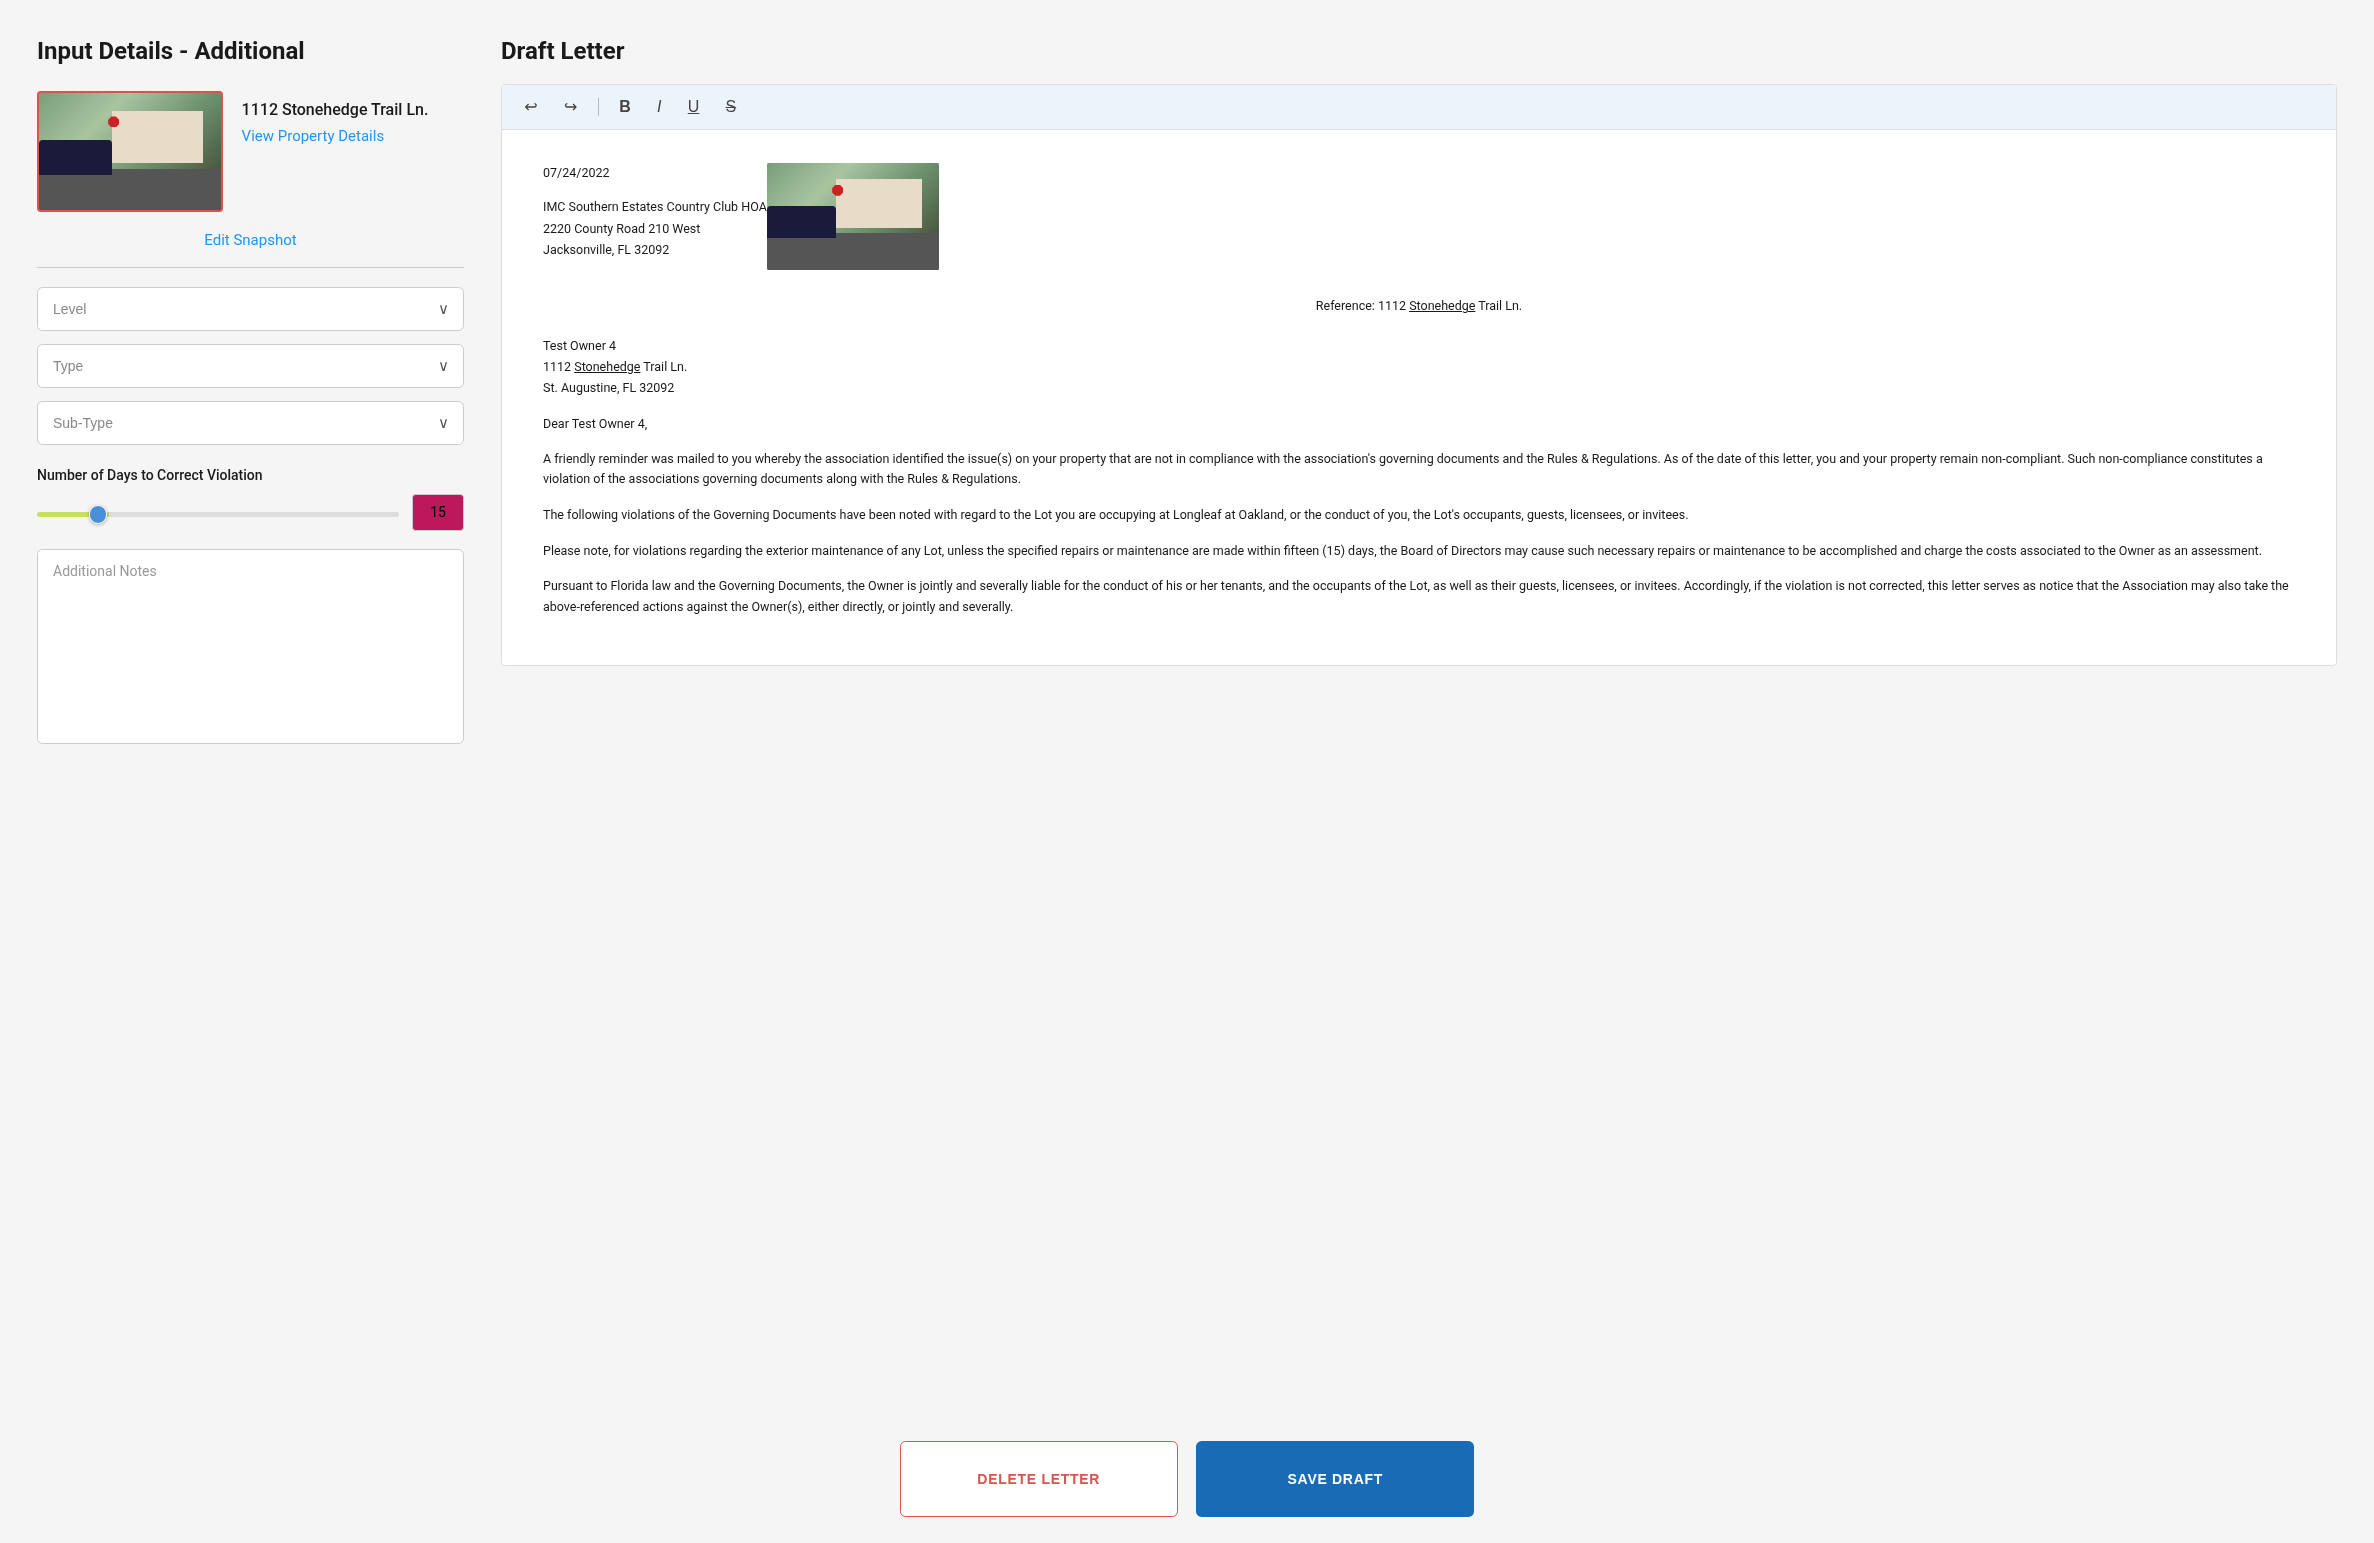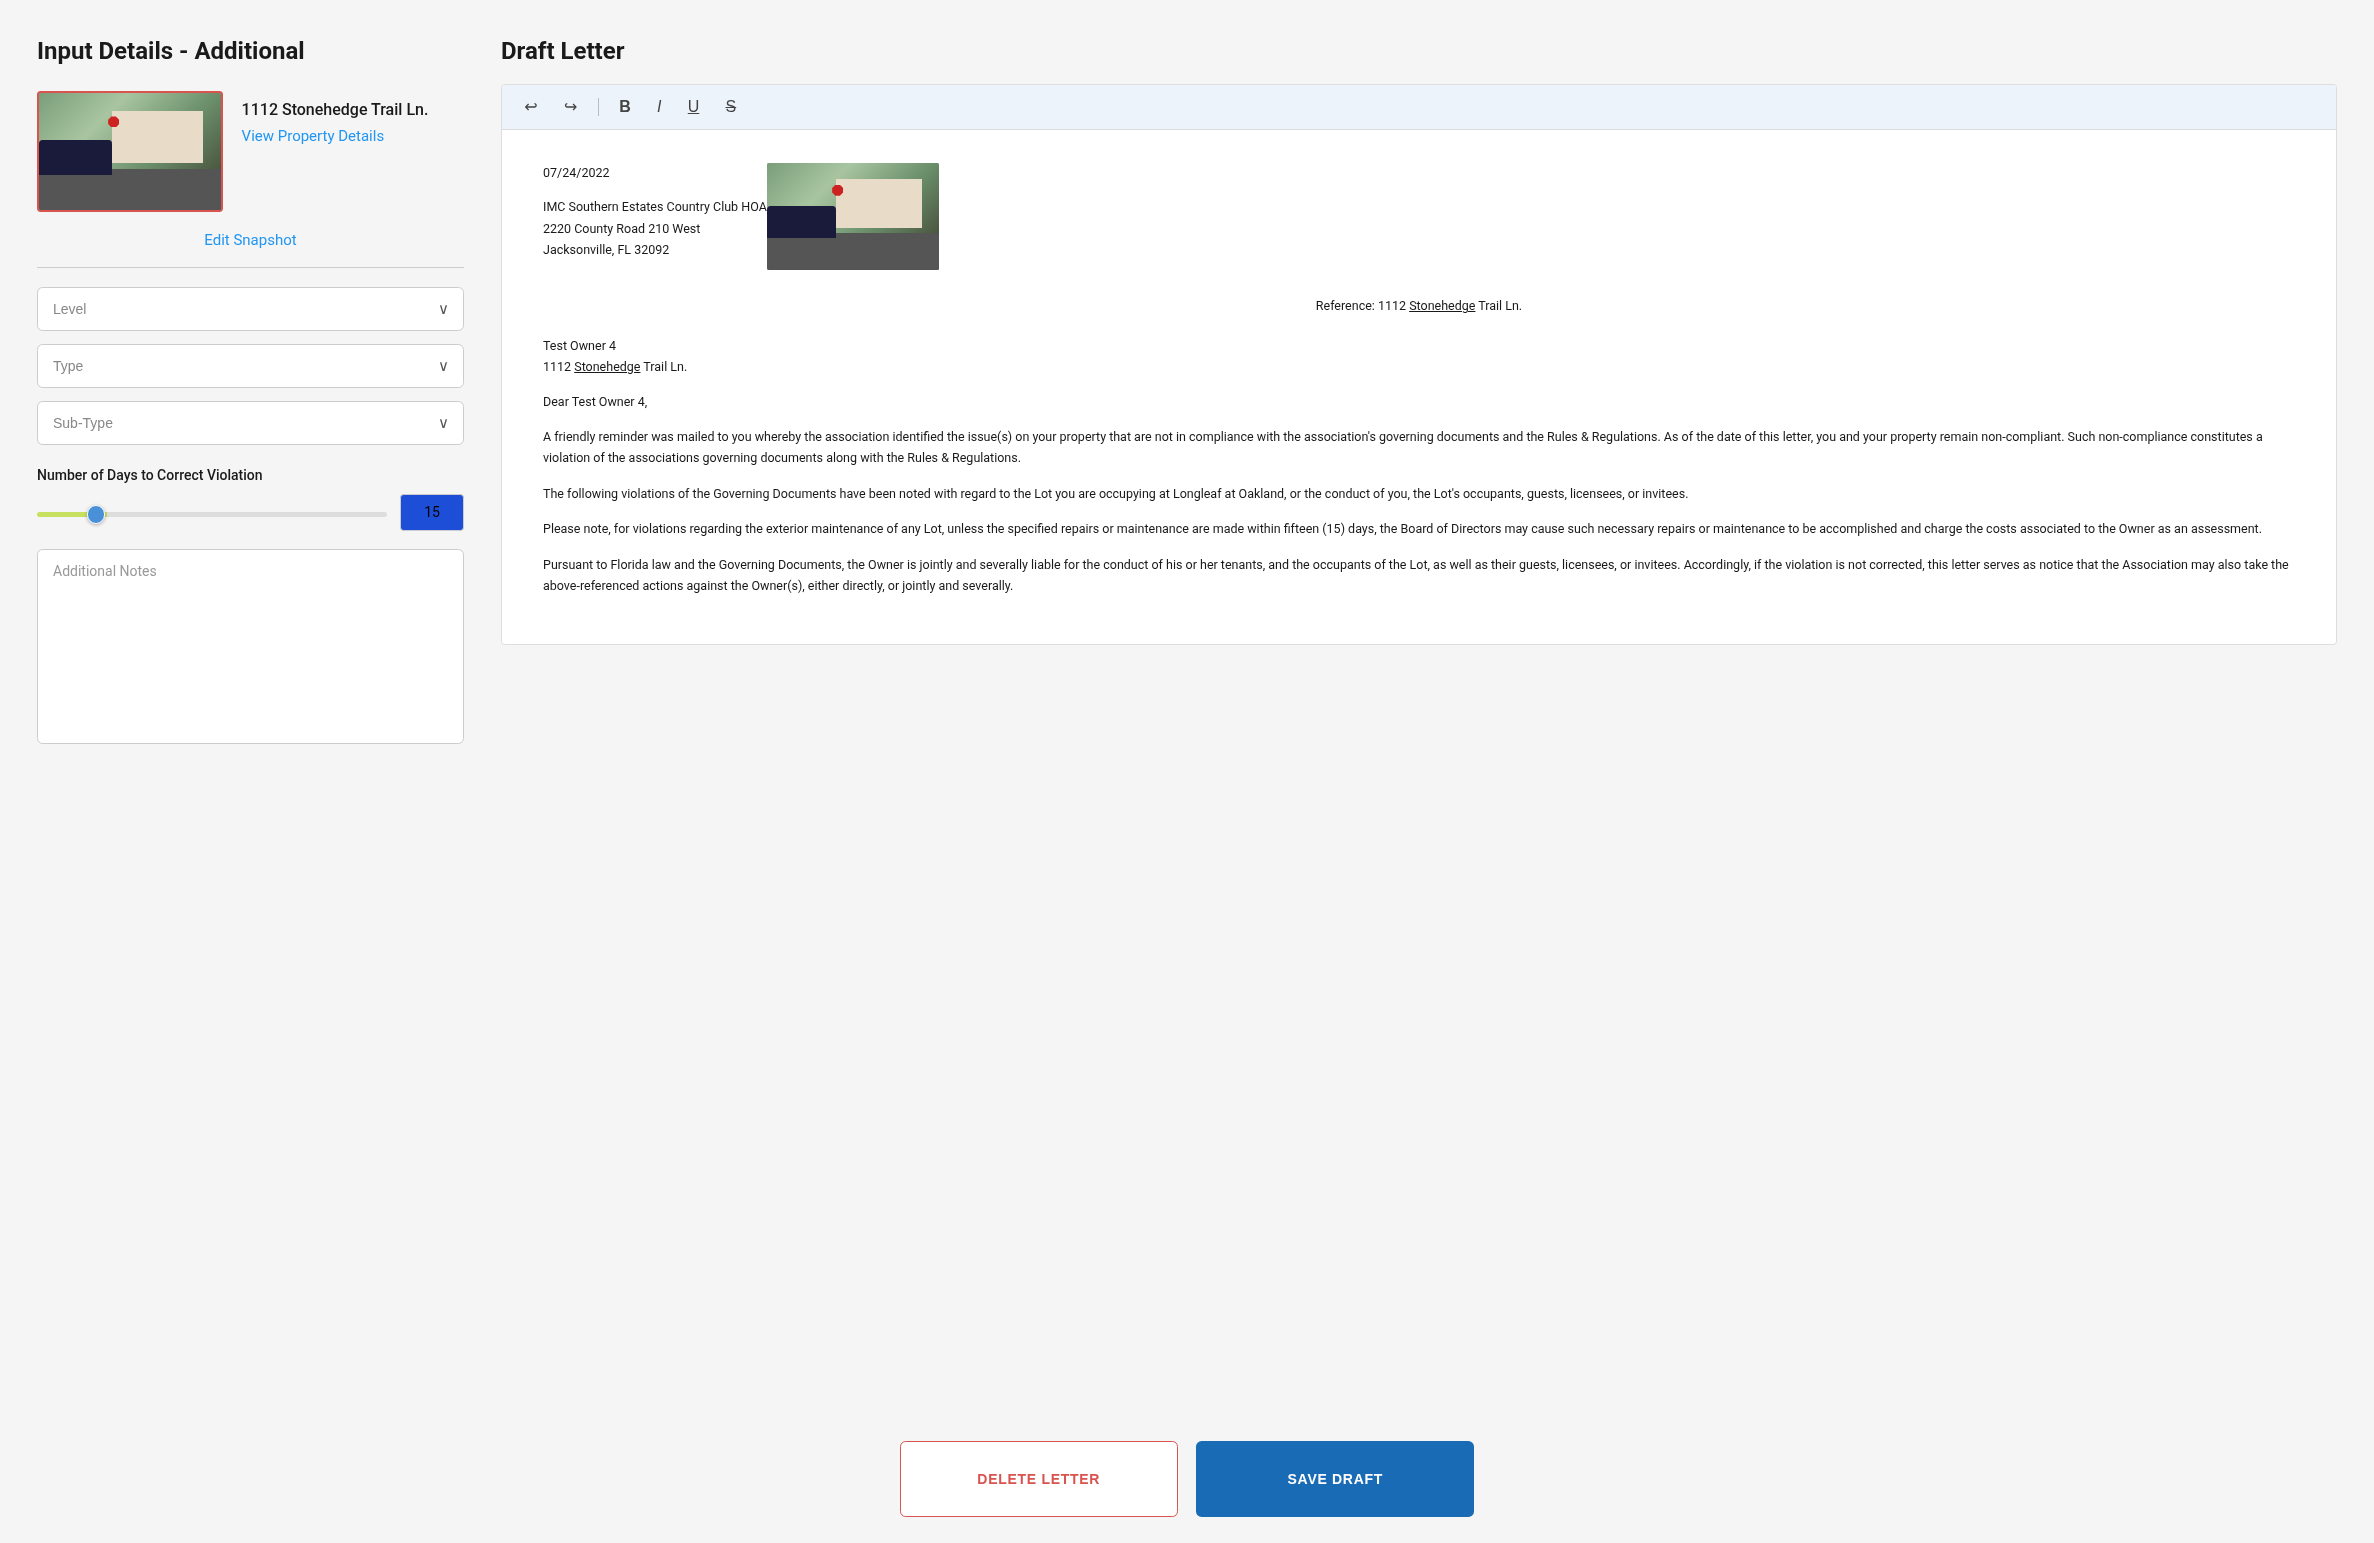--- a/index.html
+++ b/index.html
@@ -164,29 +164,29 @@
       -webkit-appearance: none;
       width: 18.6px;
       height: 18.6px;
       border-radius: 50%;
       background: #4a90d9;
       border: 1.9px solid #fff;
       box-shadow: 0 0.9px 3.7px rgba(0,0,0,0.3);
       cursor: pointer;
     }
     .days-value-box {
-      width: 64px;
+      width: 52px;
       height: 37px;
       border: 0.9px solid #ccc;
       border-radius: 3.7px;
       display: flex;
       align-items: center;
       justify-content: center;
       font-size: 14px;
-      background: #1d4ed8;
+      background: #be185d;
     }
     .notes-textarea {
       width: 100%;
       height: 195px;
       padding: 13px 15px;
       border: 0.9px solid #ccc;
       border-radius: 5.6px;
       font-size: 14px;
       color: #888;
       resize: none;
@@ -441,20 +441,21 @@
         </div>
 
 
         <div class="letter-reference">
           Reference: 1112 <span style="text-decoration:underline;">Stonehedge</span> Trail Ln.
         </div>
 
         <div class="letter-recipient">
           <div>Test Owner 4</div>
           <div>1112 <span style="text-decoration:underline;">Stonehedge</span> Trail Ln.</div>
+          <div>St. Augustine, FL 32092</div>
         </div>
 
         <div class="letter-greeting">Dear Test Owner 4,</div>
 
         <div class="letter-paragraph">A friendly reminder was mailed to you whereby the association identified the issue(s) on your property that are not in compliance with the association's governing documents and the Rules &amp; Regulations. As of the date of this letter, you and your property remain non-compliant. Such non-compliance constitutes a violation of the associations governing documents along with the Rules &amp; Regulations.</div>
         <div class="letter-paragraph">The following violations of the Governing Documents have been noted with regard to the Lot you are occupying at Longleaf at Oakland, or the conduct of you, the Lot's occupants, guests, licensees, or invitees.</div>
         <div class="letter-paragraph">Please note, for violations regarding the exterior maintenance of any Lot, unless the specified repairs or maintenance are made within fifteen (15) days, the Board of Directors may cause such necessary repairs or maintenance to be accomplished and charge the costs associated to the Owner as an assessment.</div>
         <div class="letter-paragraph">Pursuant to Florida law and the Governing Documents, the Owner is jointly and severally liable for the conduct of his or her tenants, and the occupants of the Lot, as well as their guests, licensees, or invitees. Accordingly, if the violation is not corrected, this letter serves as notice that the Association may also take the above-referenced actions against the Owner(s), either directly, or jointly and severally.</div>
       </div>
     </div>

